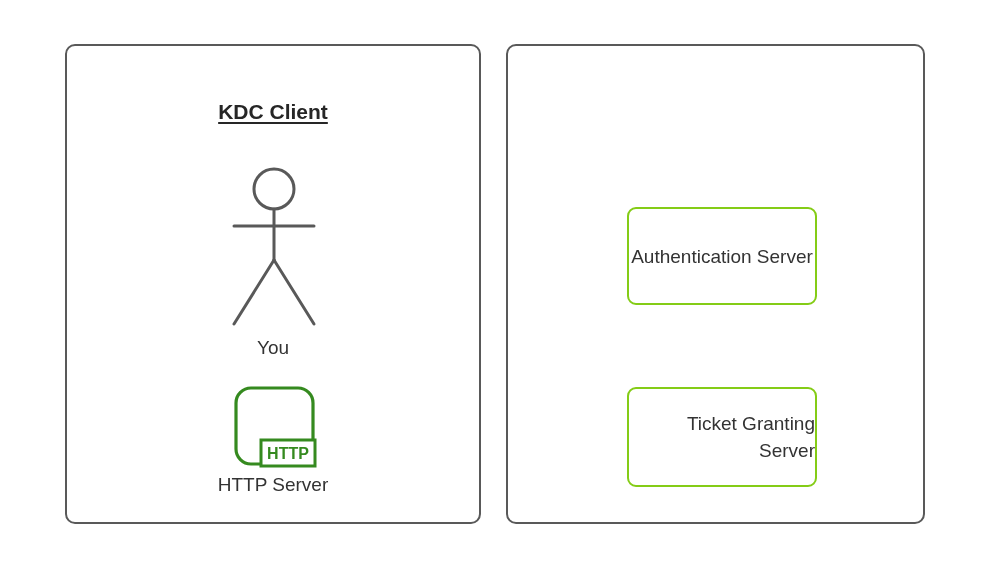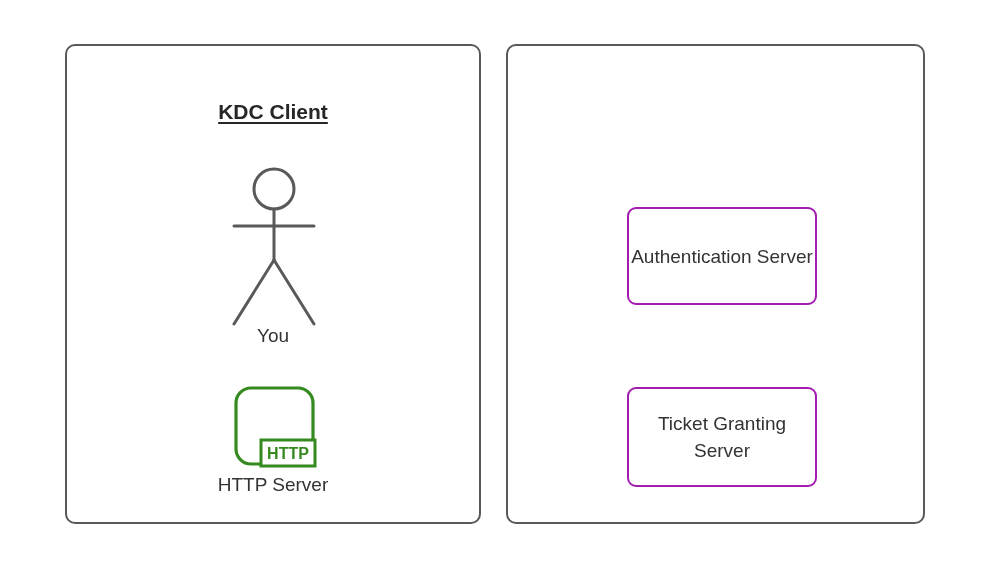--- a/index.html
+++ b/index.html
@@ -61,21 +61,21 @@
 
   .plain-label {
     position: absolute;
     left: 0;
     right: 0;
     text-align: center;
     font-size: 19px;
     line-height: 27px;
     color: #333333;
   }
-  .you-label     { top: 276px; }
+  .you-label     { top: 288px; }
   .service-label { top: 425px; }
 
   .http-icon {
     position: absolute;
     left: 166px;
     top: 339px;
     width: 84px;
     height: 83px;
   }
   .http-icon .sq {
@@ -93,34 +93,34 @@
     font-family: "Liberation Sans", sans-serif;
     font-size: 16px;
     font-weight: bold;
     text-anchor: middle;
   }
 
   .node {
     position: absolute;
     left: 119px;
     width: 190px;
-    border: 2px solid #a21caf;
+    border: 2px solid #84cc16;
     border-radius: 9px;
     background: #ffffff;
     box-sizing: border-box;
     display: flex;
     align-items: center;
     justify-content: center;
     text-align: center;
     font-size: 19px;
     line-height: 27px;
     color: #333333;
   }
   .auth-node { top: 161px; height: 98px; }
-  .tgs-node  { top: 341px; height: 100px; }
+  .tgs-node  { top: 341px; height: 100px; text-align: right; }
 </style>
 </head>
 <body>
 
 <div class="canvas">
 
   <section class="panel left-panel">
     <h2 class="panel-title">KDC Client</h2>
 
     <svg class="person" viewBox="0 0 94 166" xmlns="http://www.w3.org/2000/svg">

